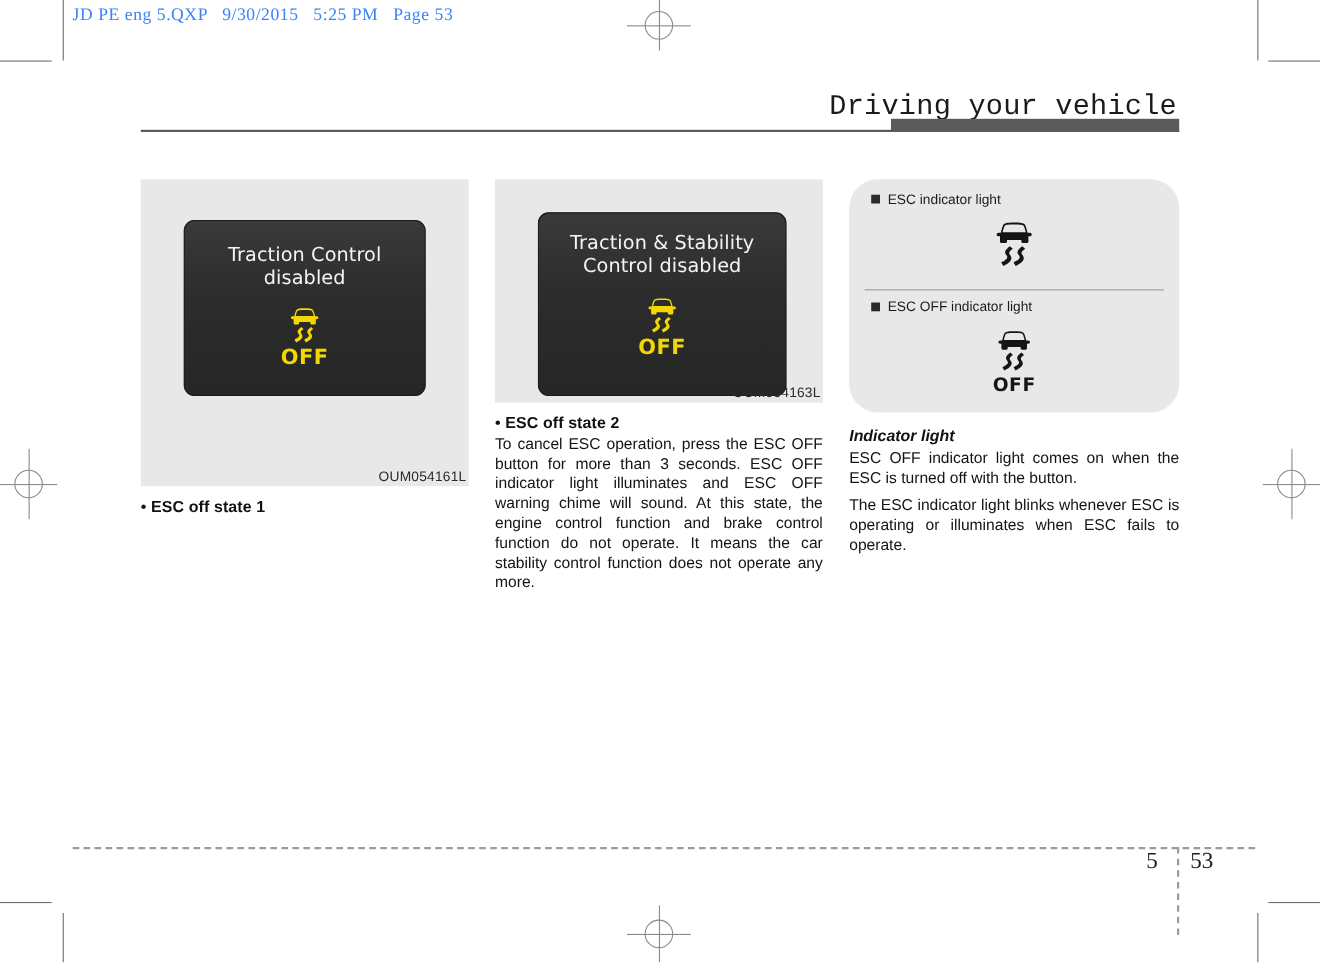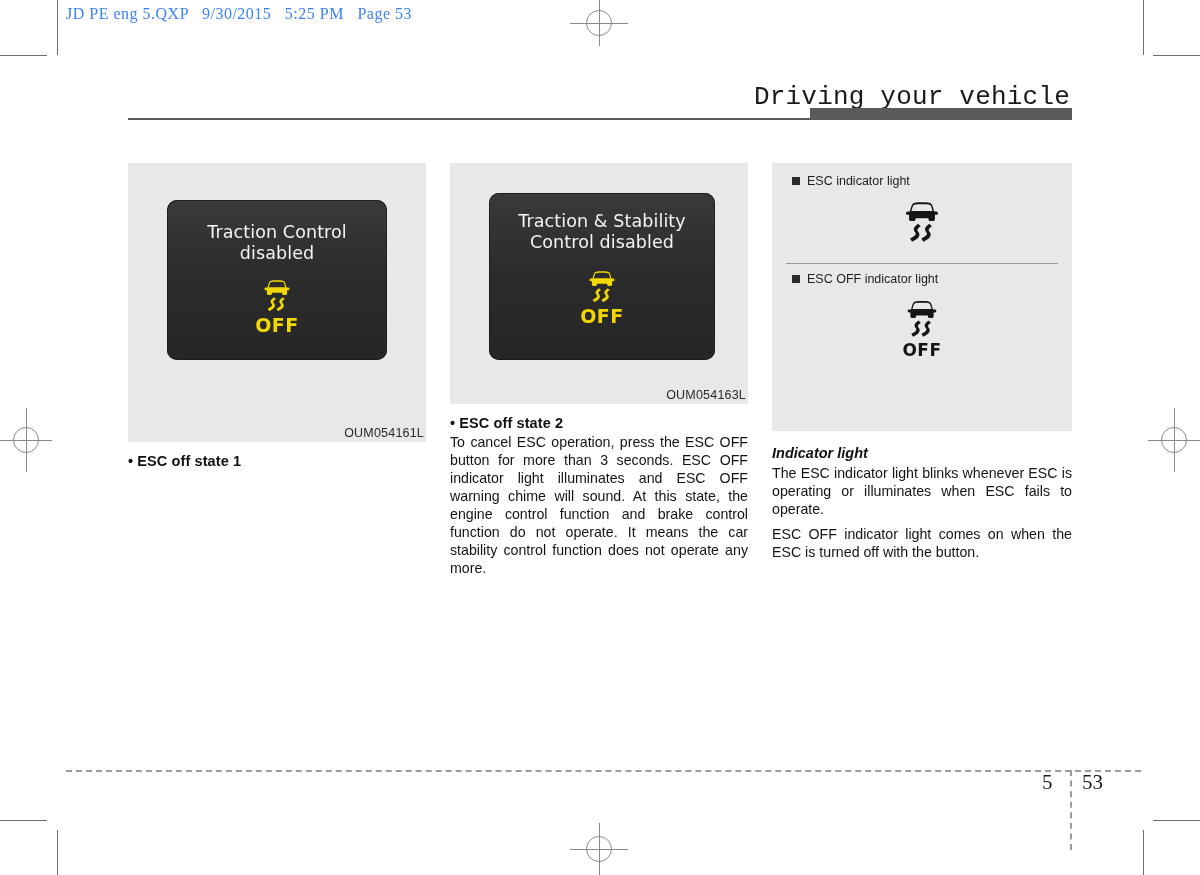--- a/index.html
+++ b/index.html
@@ -72,21 +72,21 @@
   .col-2 { left: 450px;  width: 298px; }
   .col-3 { left: 772px;  width: 300px; }
 
   
   .figure {
     background: #e8e8e8;
     position: relative;
     padding: 0;
   }
   .fig-1 { height: 279px; }
-  .fig-2 { height: 241px; }
+  .fig-2 { height: 203px; }
 
   .lcd {
     position: absolute;
     background: linear-gradient(180deg, #3a3a3a 0%, #2c2c2c 45%, #262626 100%);
     border-radius: 10px;
     box-shadow: 0 0 0 1px #1d1d1d inset;
     display: flex;
     flex-direction: column;
     align-items: center;
     justify-content: flex-start;
@@ -124,22 +124,23 @@
     position: absolute;
     right: 2px; bottom: 2px;
     font-size: 12.5px;
     color: #2a2a2a;
     letter-spacing: 0.2px;
   }
 
   
   .ind-panel {
     background: #e8e8e8;
-    height: 268px;
+    height: 212px;
     position: relative;
+    border-radius: 26px;
   }
   .ind-label {
     position: absolute;
     left: 20px;
     font-size: 12.5px;
     color: #1d1d1d;
     display: flex;
     align-items: center;
     gap: 7px;
   }
@@ -348,21 +349,21 @@
             <path d="M23.7 22.2c-2.0 1.6-3.4 2.9-3.4 4.3 0 1.5 1.6 2.4 1.6 3.5 0 1.3-1.9 2.4-4.4 3.7l1.5 2.6c3.6-1.8 5.8-3.4 5.8-5.7 0-1.6-1.6-2.5-1.6-3.5 0-0.9 1.0-1.8 2.6-3.0z"></path>
           </g>
         </svg>
       </div>
       <div class="off-word off-black">OFF</div>
     </div>
   </div>
 
   <div class="text-block-3">
     <p class="sub-head">Indicator light</p>
+    <p class="body-text">ESC OFF indicator light comes on when the ESC is turned off with the button.</p>
     <p class="body-text">The ESC indicator light blinks whenever ESC is operating or illuminates when ESC fails to operate.</p>
-    <p class="body-text">ESC OFF indicator light comes on when the ESC is turned off with the button.</p>
   </div>
 </div>
 
 <div class="footer-dash"></div>
 <div class="footer-vdash"></div>
 <div class="folio folio-chapter">5</div>
 <div class="folio folio-page">53</div>
 
 </body></html>

